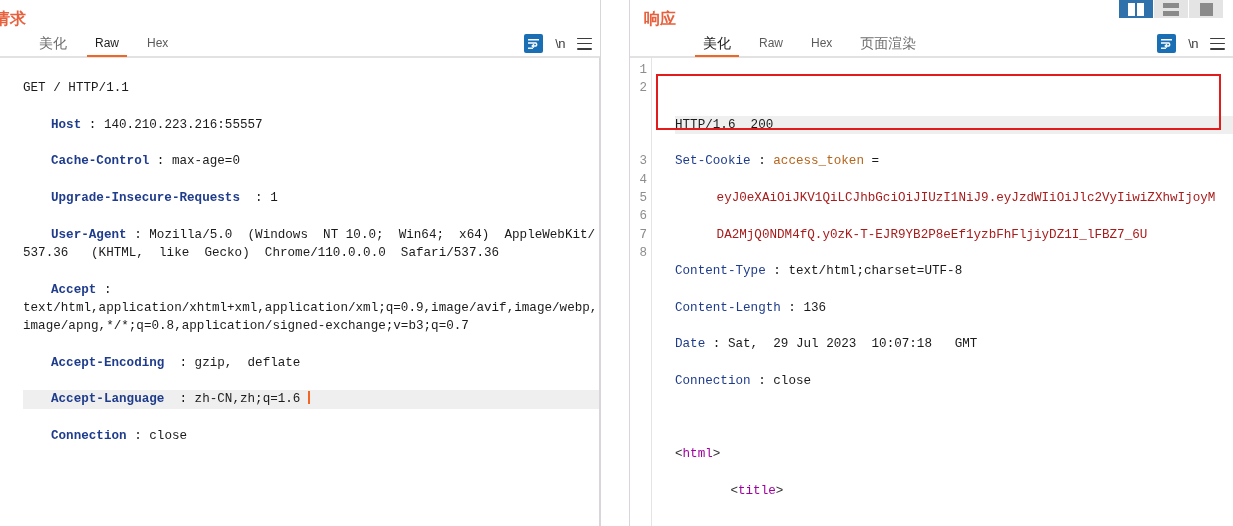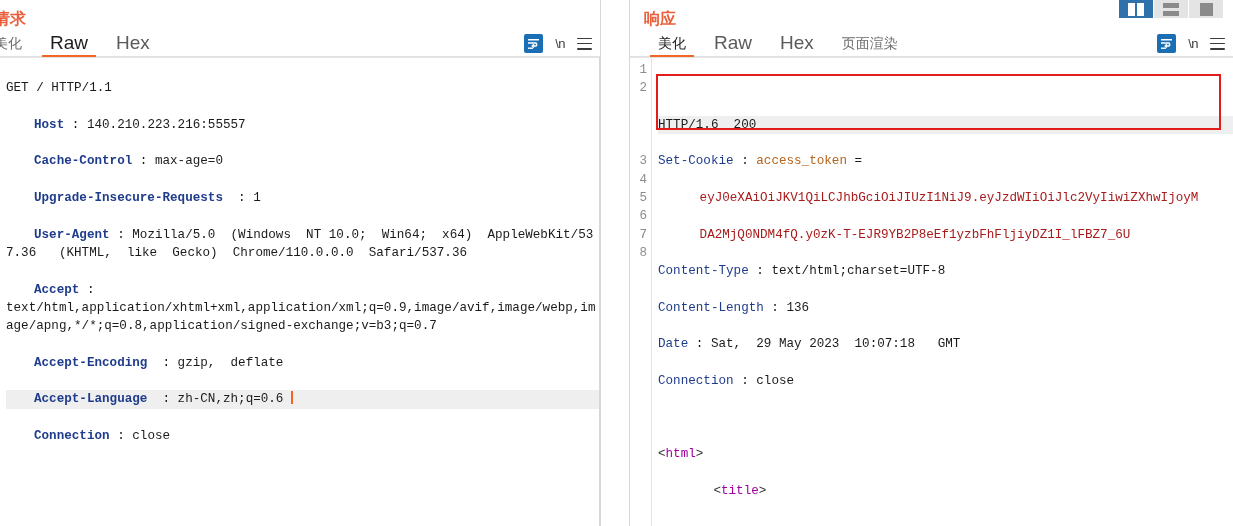--- a/index.html
+++ b/index.html
@@ -56,24 +56,24 @@
     height: 29px;
     display: flex;
     align-items: flex-end;
     box-sizing: border-box;
   }
   .tabbar:after {
     content: "";
     position: absolute; left: 0; right: 0; bottom: 0;
     height: 1px; background: #e2e2e2;
   }
-  .tabs { display: flex; align-items: flex-end; height: 29px; }
+  .tabs { display: flex; align-items: flex-end; height: 29px; margin-left: 45px; }
   .tab {
     position: relative;
-    font-size: 19px;
+    font-size: 12px;
     color: #5b5b5b;
     padding: 0 14px 6px 14px;
     line-height: 16px;
     white-space: nowrap;
     cursor: pointer;
     z-index: 2;
   }
   .tab.cn { font-size: 14px; color: #6d6d6d; }
   .tab.active {
     color: #1d1d1d;
@@ -166,21 +166,21 @@
     padding: 3px 0 0 6px;
     box-sizing: border-box;
     font-family: "Liberation Mono", monospace;
     font-size: 12.6px;
     line-height: 18.3px;
     color: #1b1b1b;
     white-space: pre-wrap;
     word-break: break-all;
     overflow: hidden;
   }
-  .ln { min-height: 18.3px; }
+  .ln { min-height: 18.3px; margin-left: 17px; }
   .ln.hl { background: #efefef; }
   .hdrname { color: #1f3c8c; font-weight: bold; padding-left: 28px; }
   .hdrname-r { color: #1f3c8c; }
   .tagname { color: #a000a0; }
   .brk { color: #303030; }
   .tokenred { color: #a81c1c; }
   .ck-name { color: #b5651d; }
   .punct { color: #1b1b1b; }
 
   .caret {
@@ -249,21 +249,21 @@
     <div class="code-wrap">
       <div class="code">
 <div class="ln"><span class="punct">GET / HTTP/1.1</span></div>
 <div class="ln"><span class="hdrname">Host</span><span class="punct"> : </span><span class="punct">140.210.223.216:55557</span></div>
 <div class="ln"><span class="hdrname">Cache-Control</span><span class="punct"> : </span><span class="punct">max-age=0</span></div>
 <div class="ln"><span class="hdrname">Upgrade-Insecure-Requests</span><span class="punct">  : </span><span class="punct">1</span></div>
 <div class="ln"><span class="hdrname">User-Agent</span><span class="punct"> : </span><span class="punct">Mozilla/5.0  (Windows  NT 10.0;  Win64;  x64)  AppleWebKit/537.36   (KHTML,  like  Gecko)  Chrome/110.0.0.0  Safari/537.36</span></div>
 <div class="ln"><span class="hdrname">Accept</span><span class="punct"> : </span><span class="punct">
 text/html,application/xhtml+xml,application/xml;q=0.9,image/avif,image/webp,image/apng,*/*;q=0.8,application/signed-exchange;v=b3;q=0.7</span></div>
 <div class="ln"><span class="hdrname">Accept-Encoding</span><span class="punct">  : </span><span class="punct">gzip,  deflate</span></div>
-<div class="ln hl"><span class="hdrname">Accept-Language</span><span class="punct">  : </span><span class="punct">zh-CN,zh;q=0.6</span><span class="caret"></span></div>
+<div class="ln hl"><span class="hdrname">Accept-Language</span><span class="punct">  : </span><span class="punct">zh-CN,zh;q=1.6</span><span class="caret"></span></div>
 <div class="ln"><span class="hdrname">Connection</span><span class="punct"> : </span><span class="punct">close</span></div>
       </div>
     </div>
   </div>
 
   <div class="panel-gap"></div>
 
   <div class="panel panel-right">
 
     <div class="panel-title">响应</div>
@@ -314,21 +314,21 @@
 
       <div class="code">
         <div class="redbox"></div>
 
 <div class="ln hl"><span class="punct">HTTP/1.6  200</span></div>
 <div class="ln"><span class="hdrname-r">Set-Cookie</span><span class="punct"> : </span><span class="ck-name">access_token</span><span class="punct"> = </span></div>
 <div class="ln indent4"><span class="tokenred">eyJ0eXAiOiJKV1QiLCJhbGciOiJIUzI1NiJ9.eyJzdWIiOiJlc2VyIiwiZXhwIjoyM</span></div>
 <div class="ln indent4"><span class="tokenred">DA2MjQ0NDM4fQ.y0zK-T-EJR9YB2P8eEf1yzbFhFljiyDZ1I_lFBZ7_6U</span></div>
 <div class="ln"><span class="hdrname-r">Content-Type</span><span class="punct"> : </span><span class="punct">text/html;charset=UTF-8</span></div>
 <div class="ln"><span class="hdrname-r">Content-Length</span><span class="punct"> : </span><span class="punct">136</span></div>
-<div class="ln"><span class="hdrname-r">Date</span><span class="punct"> : </span><span class="punct">Sat,  29 May 2023  10:07:18   GMT</span></div>
+<div class="ln"><span class="hdrname-r">Date</span><span class="punct"> : </span><span class="punct">Sat,  29 Jul 2023  10:07:18   GMT</span></div>
 <div class="ln"><span class="hdrname-r">Connection</span><span class="punct"> : </span><span class="punct">close</span></div>
 <div class="ln">&nbsp;</div>
 <div class="ln"><span class="brk">&lt;</span><span class="tagname">html</span><span class="brk">&gt;</span></div>
 <div class="ln indent2"><span class="brk">&lt;</span><span class="tagname">title</span><span class="brk">&gt;</span></div>
 
 
 
 
 
 

